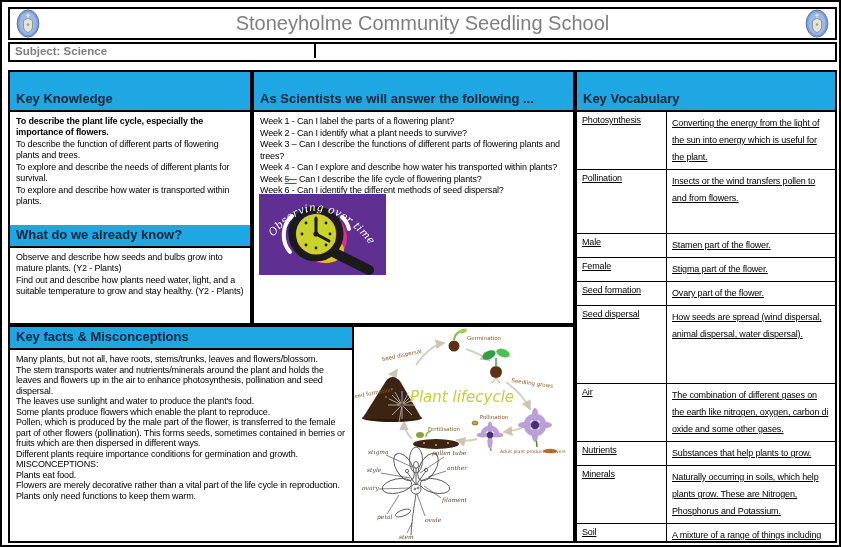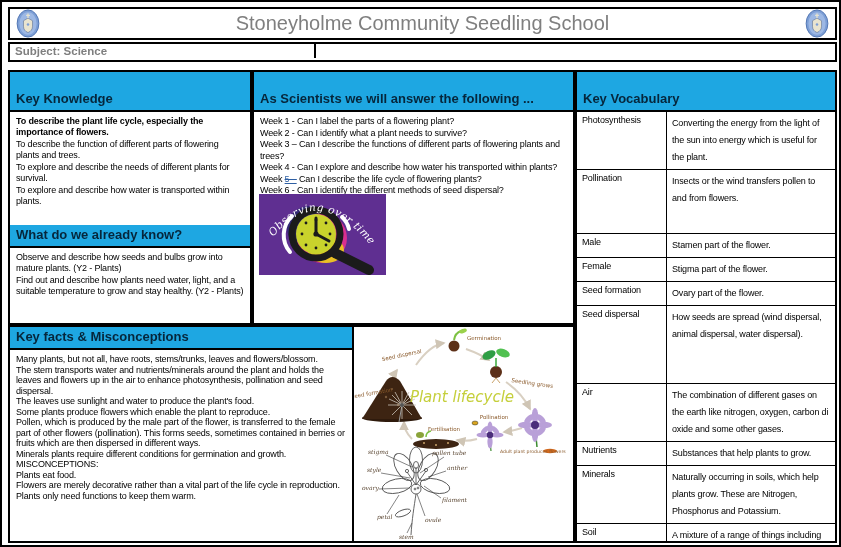--- a/index.html
+++ b/index.html
@@ -27,21 +27,21 @@
   .cycle-box{left:352px;top:323px;width:221px;height:218px;border-left:none;}
   .vocab-col{left:573px;top:68px;width:262px;height:473px;}
   .kk-body{height:105px;overflow:hidden;}
   .kk-body div{margin-bottom:1px;}
   .ak-body div{margin-bottom:1px;}
   .weeks{line-height:11.5px;}
   .marked{color:#2e5fa3;text-decoration:underline line-through;}
   .observing{position:absolute;left:5px;top:122px;width:127px;height:81px;}
   .facts-body div{margin:0;}
   
-  .vrow{display:flex;border-bottom:1.5px solid #000;box-sizing:border-box;}
+  .vrow{display:flex;border-bottom:1.5px solid #000;box-sizing:border-box;text-decoration:underline;}
   .vrow:last-child{border-bottom:none;}
   .vterm{width:90px;border-right:1.5px solid #000;padding:3px 5px;box-sizing:border-box;font-size:9px;letter-spacing:-0.15px;}
   .vdef{flex:1;padding:3px 5px;box-sizing:border-box;font-size:9px;letter-spacing:-0.15px;line-height:17px;}
   .cycle-svg{position:absolute;left:0;top:0;width:221px;height:216px;}
 </style>
 </head>
 <body>
 
 <div class="page">
 
@@ -130,21 +130,21 @@
   </div>
 
   <div class="box facts-box">
     <div class="cyan h20">Key facts &amp; Misconceptions</div>
     <div class="body facts-body" style="line-height:10.5px;">
       <div>Many plants, but not all, have roots, stems/trunks, leaves and flowers/blossom.</div>
       <div>The stem transports water and nutrients/minerals around the plant and holds the leaves and flowers up in the air to enhance photosynthesis, pollination and seed dispersal.</div>
       <div>The leaves use sunlight and water to produce the plant's food.</div>
       <div>Some plants produce flowers which enable the plant to reproduce.</div>
       <div>Pollen, which is produced by the male part of the flower, is transferred to the female part of other flowers (pollination). This forms seeds, sometimes contained in berries or fruits which are then dispersed in different ways.</div>
-      <div>Minerals plants require different conditions for germination and growth.</div>
+      <div>Different plants require importance conditions for germination and growth.</div>
       <div>MISCONCEPTIONS:</div>
       <div>Plants eat food.</div>
       <div>Flowers are merely decorative rather than a vital part of the life cycle in reproduction.</div>
       <div>Plants only need functions to keep them warm.</div>
     </div>
   </div>
 
   <div class="box cycle-box">
     <svg class="cycle-svg" viewBox="0 0 221 216">
       <defs>

